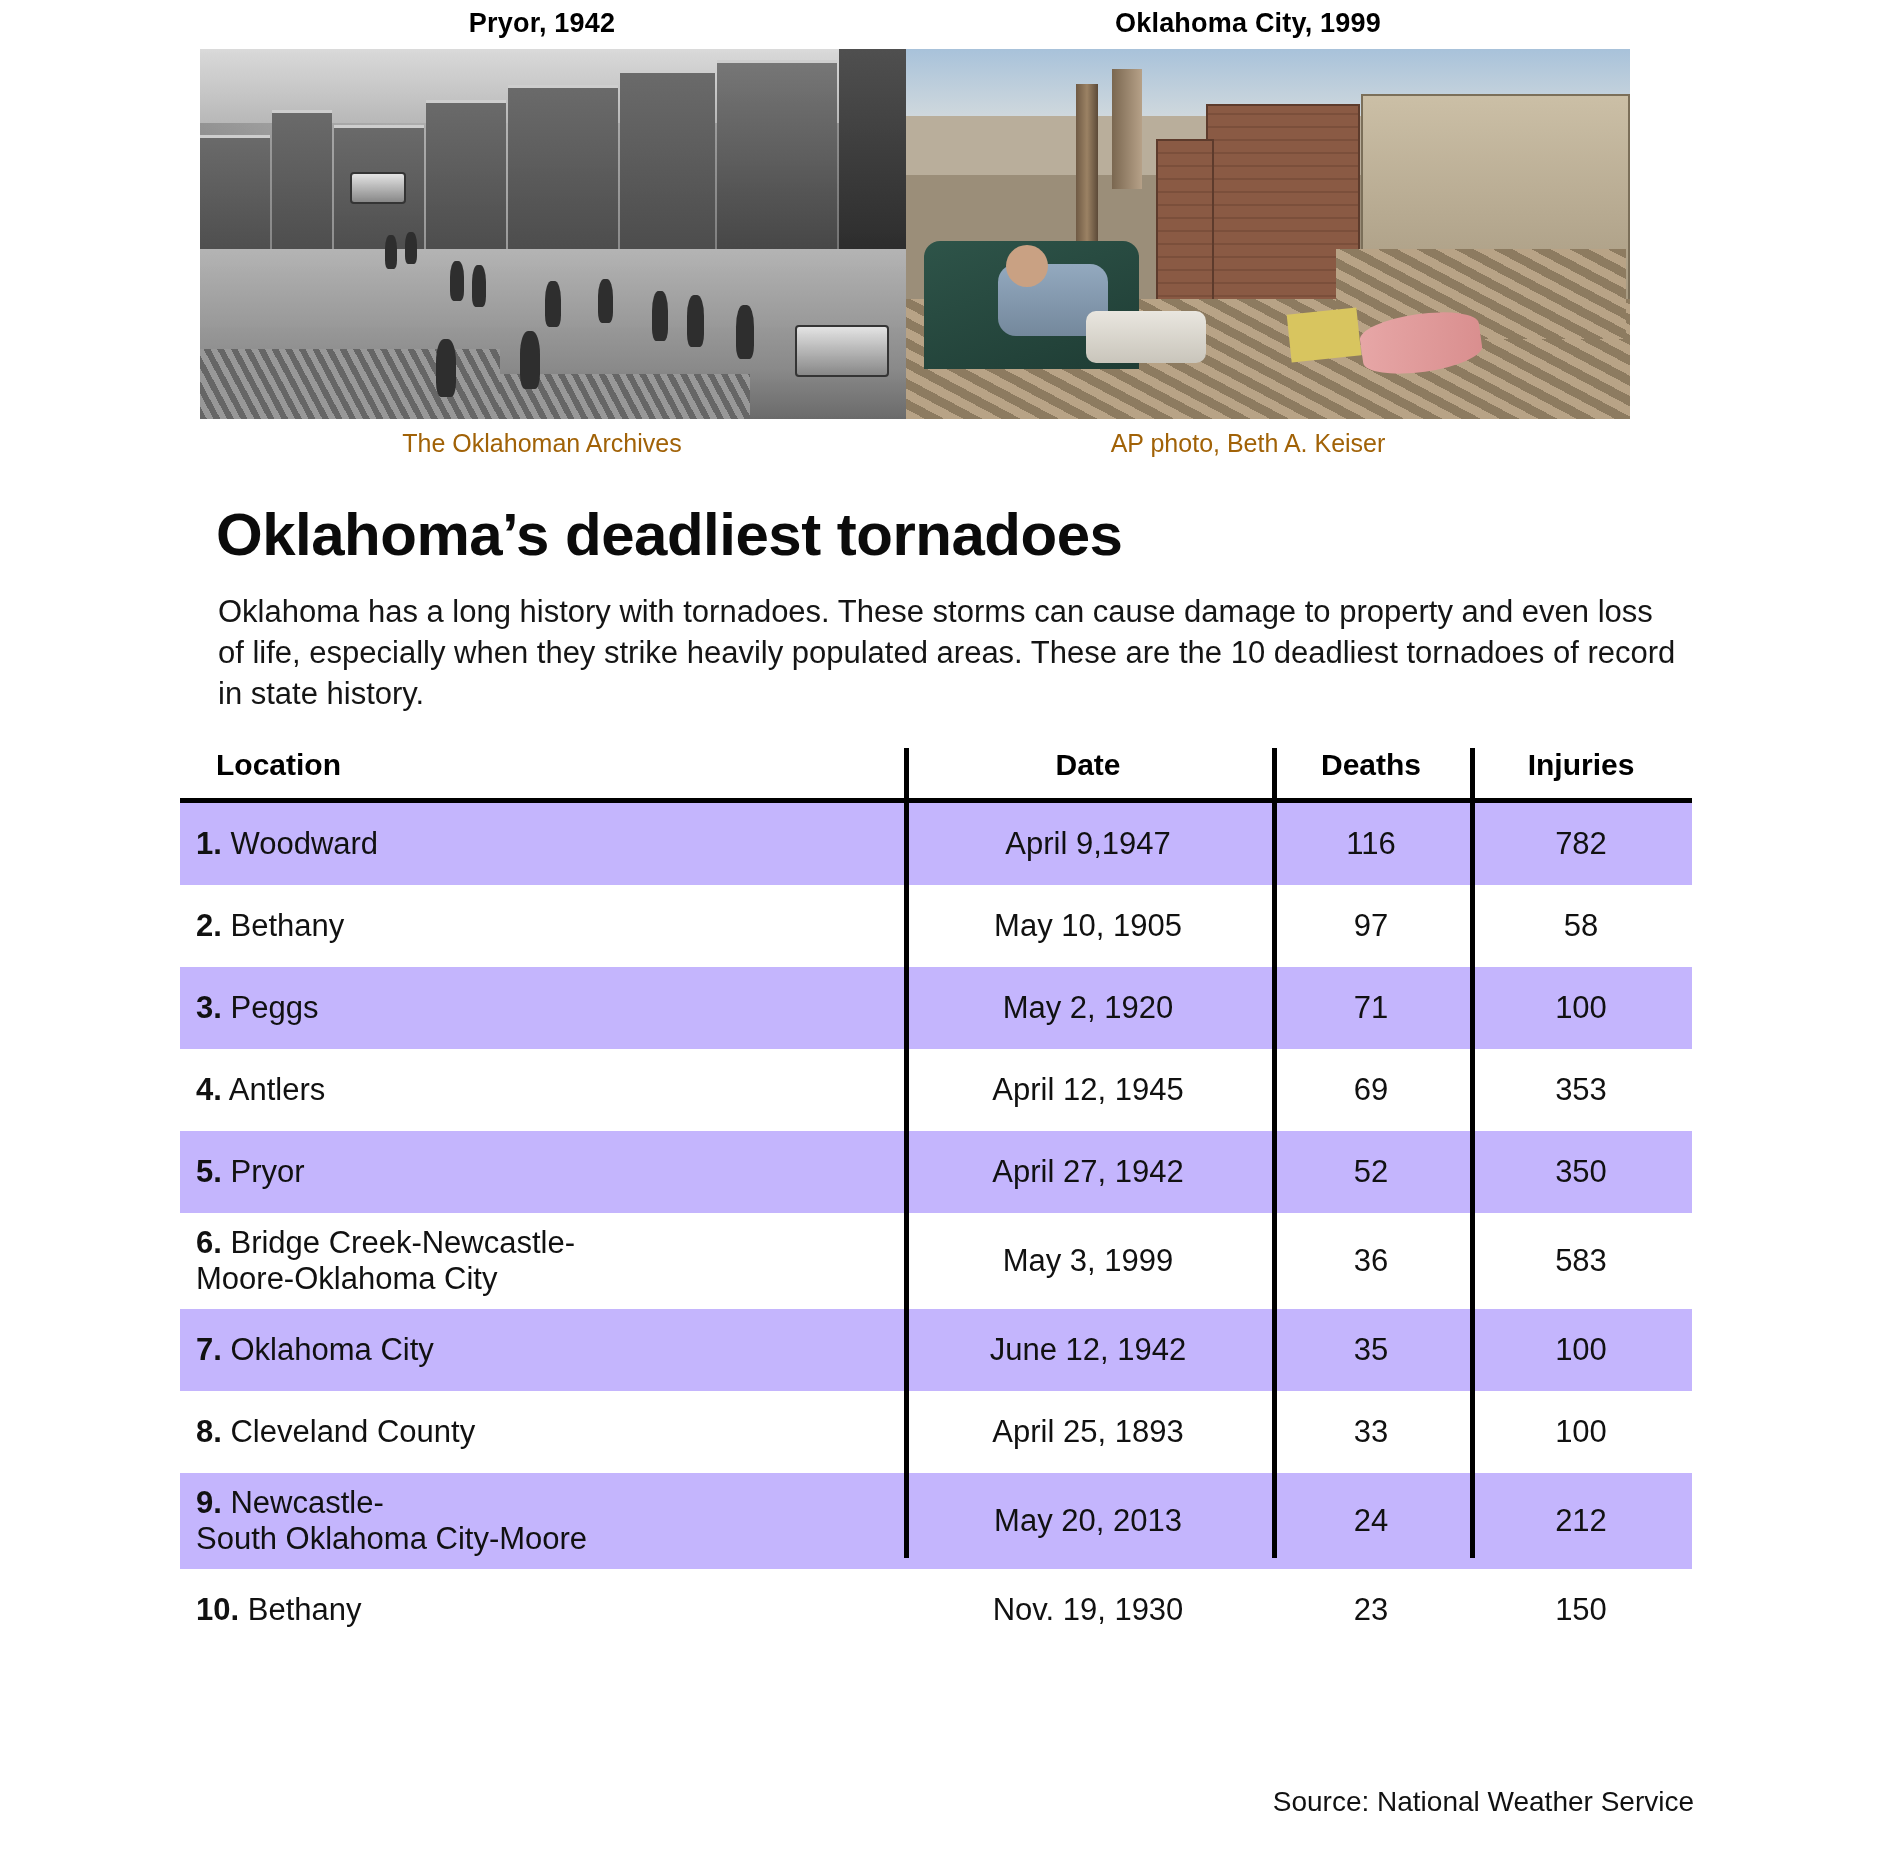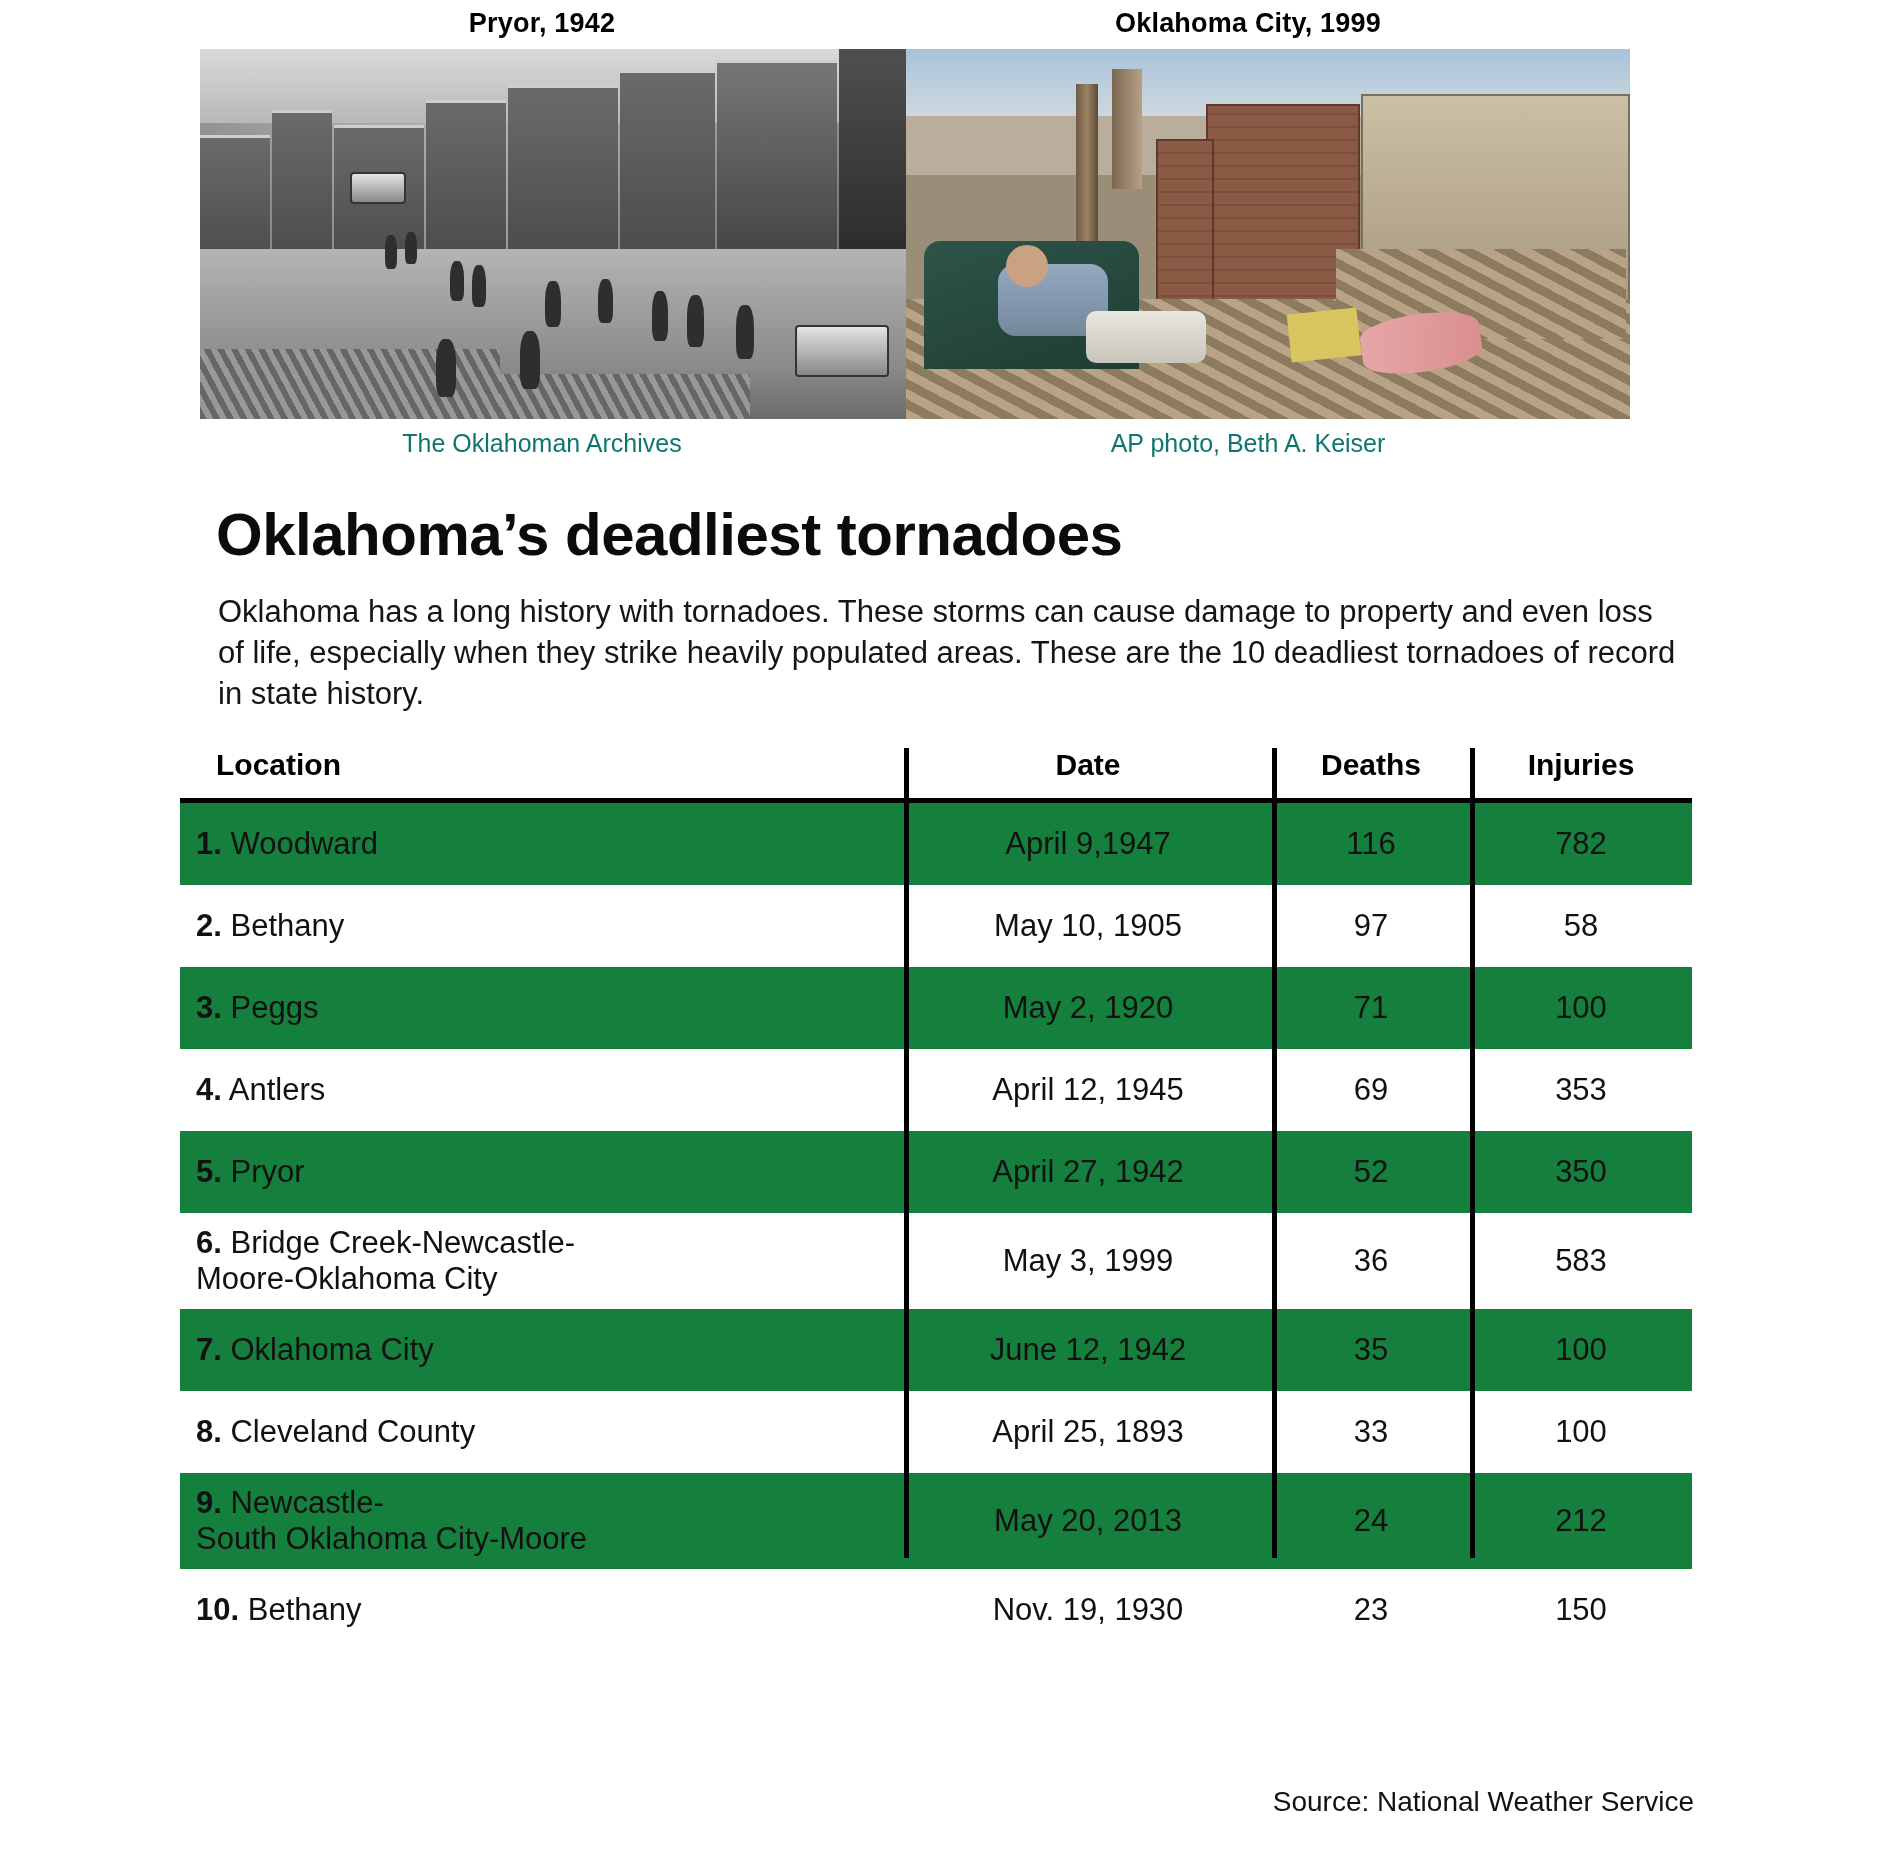--- a/index.html
+++ b/index.html
@@ -44,21 +44,21 @@
   .photo-frame {
     width: 724px;
     height: 370px;
     overflow: hidden;
     position: relative;
   }
   .photo-credit {
     font-size: 25px;
     text-align: center;
     margin-top: 10px;
-    color: #0f766e;
+    color: #a16207;
   }
   .credit-right { text-align: center; }
 
   
   .bw {
     width: 100%;
     height: 100%;
     background:
       linear-gradient(180deg, rgba(255,255,255,.18), rgba(0,0,0,.10) 45%, rgba(0,0,0,.35)),
       linear-gradient(100deg, #8e8b86 0%, #a8a49e 20%, #b6b2ab 42%, #9a968f 68%, #7e7a74 100%);
@@ -209,21 +209,21 @@
     height: 58px;
   }
   tbody td.loc {
     text-align: left;
     padding-left: 16px;
     white-space: pre-line;
   }
   tbody td.loc .rank { font-weight: bold; }
   tbody td.ctr { text-align: center; }
 
-  tbody tr.shade td { background: #15803d; }
+  tbody tr.shade td { background: #c4b5fd; }
 
   
   .vrules {
     position: absolute;
     left: 180px;
     top: 748px;
     width: 1512px;
     height: 810px;
     pointer-events: none;
   }

